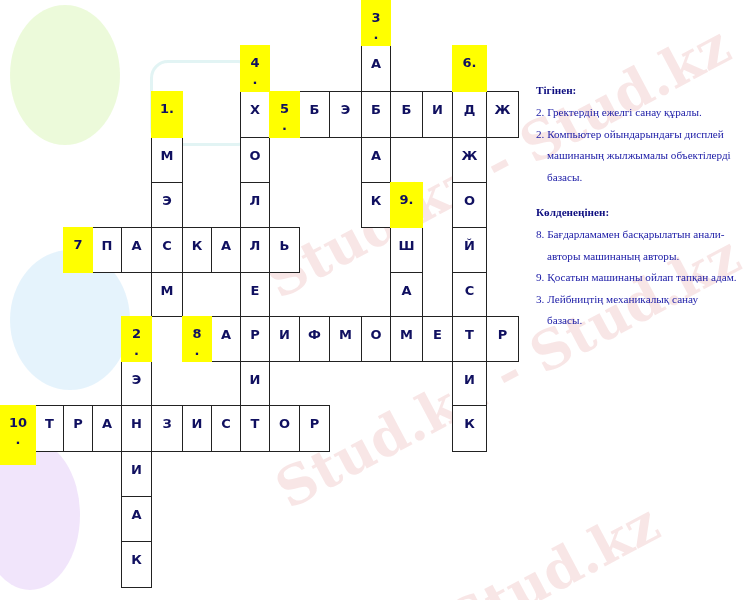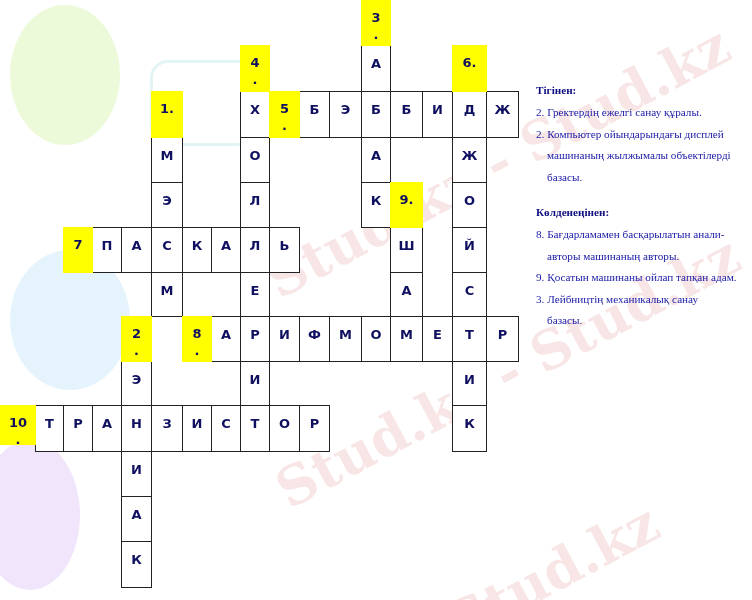--- a/index.html
+++ b/index.html
@@ -96,21 +96,21 @@
     <div class="num" style="background: rgb(255, 255, 0); white-space: pre; left: 452px; top: 45px; width: 35px; height: 47px;">6.</div>
     <div class="num" style="background: rgb(255, 255, 0); white-space: pre; left: 151px; top: 91px; width: 32px; height: 47px;">1.</div>
     <div class="num" style="background: rgb(255, 255, 0); white-space: pre; left: 269px; top: 91px; width: 31px; height: 47px;">5
 .</div>
     <div class="num" style="background: rgb(255, 255, 0); white-space: pre; left: 390px; top: 182px; width: 33px; height: 46px;">9.</div>
     <div class="num" style="background: rgb(255, 255, 0); white-space: pre; left: 63px; top: 227px; width: 30px; height: 46px;">7</div>
     <div class="num" style="background: rgb(255, 255, 0); white-space: pre; left: 121px; top: 316px; width: 31px; height: 46px;">2
 .</div>
     <div class="num" style="background: rgb(255, 255, 0); white-space: pre; left: 182px; top: 316px; width: 30px; height: 46px;">8
 .</div>
-    <div class="num" style="background: rgb(255, 255, 0); white-space: pre; left: 0px; top: 405px; width: 36px; height: 40px;">10
+    <div class="num" style="background: rgb(255, 255, 0); white-space: pre; left: 0px; top: 405px; width: 36px; height: 60px;">10
 .</div>
   </div>
 
 <div id="clues">
   <div class="clue-head">Тігінен:</div>
   <div id="down-list">
       <div class="clue">
         <div>2. Гректердің ежелгі санау құралы.</div>
       </div>
       <div class="clue">

